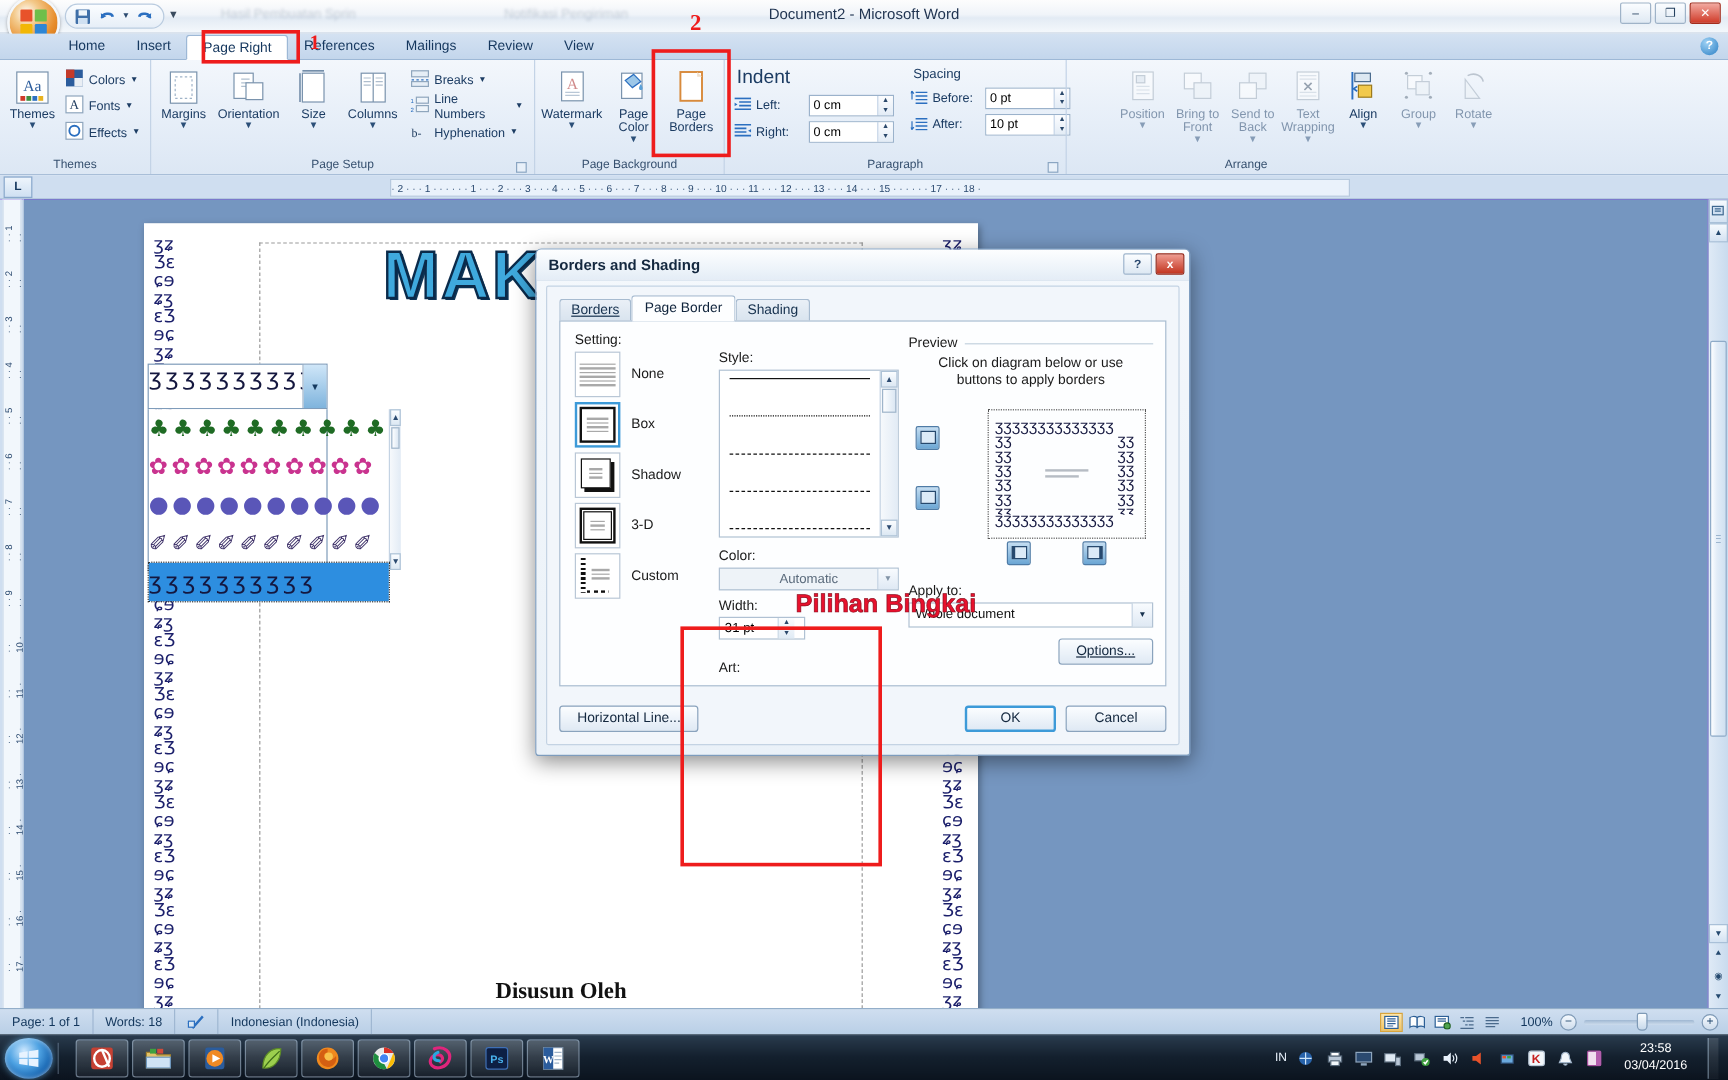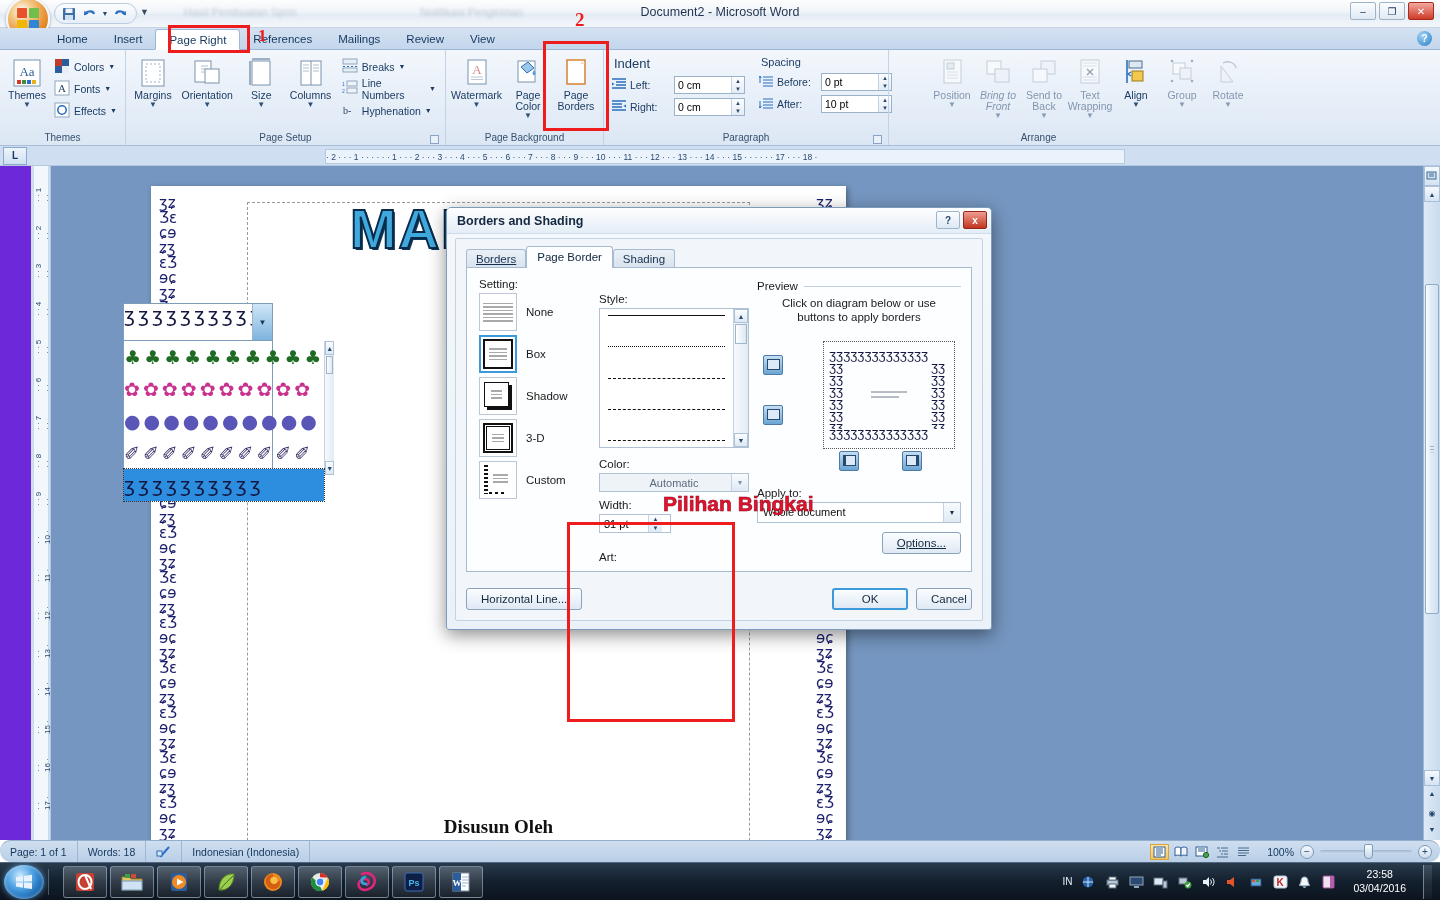--- a/index.html
+++ b/index.html
@@ -136,21 +136,21 @@
   
   .hruler{ height:20px; background:#cfdef0; border-bottom:1px solid #b4c8de; position:relative;
            display:flex; align-items:center; }
   .corner-tab{ width:24px;height:18px;margin-left:3px;border:1px solid #8aa9cc;background:linear-gradient(180deg,#eef5fc,#cfe0f2);
                display:flex;align-items:center;justify-content:center;font-size:10px;color:#17395f;font-weight:bold;}
   .ruler-strip{ position:absolute; left:325px; top:3px; height:15px; width:800px;
                 background:#eaf2fb; border:1px solid #b6c9de; font-size:8.5px; color:#2b4a70;}
   .ruler-strip .tickrow{position:absolute;inset:0;display:flex;align-items:center;white-space:nowrap;letter-spacing:0;}
 
   
-  .workarea{ flex:1; position:relative; display:flex; overflow:hidden; background:#6d28d9;padding-left:31px; }
+  .workarea{ flex:1; position:relative; display:flex; overflow:hidden; background:#6d28d9; }
   .vruler{ width:20px; background:#cfdef0; border-right:1px solid #b4c8de; position:relative; overflow:hidden;}
   .vruler .vtrack{ position:absolute; left:2px; top:0; width:16px; height:100%; background:#f2f7fc;
                    border-left:1px solid #cbdaea;border-right:1px solid #cbdaea;}
   .vruler .vnum{ position:absolute; left:3px; font-size:8px; color:#2b4a70;
                  transform: rotate(-90deg); transform-origin: left top; }
 
   .canvas{ flex:1; position:relative; background:#7596c0; overflow:hidden;}
   .page{
     position:absolute; left:100px; top:20px; width:695px; height:840px;
     background:#fff; box-shadow: 2px 2px 6px rgba(0,0,0,.35);
@@ -180,21 +180,21 @@
              background:linear-gradient(90deg,#fdfeff,#e2ecf7 40%,#cfe0f1);
              border:1px solid #8fabc8; border-radius:2px;}
   .vs-thumb .grip{position:absolute;left:4px;right:4px;top:50%;transform:translateY(-50%);height:7px;
                   background: repeating-linear-gradient(180deg,#9db6cf 0 1px,transparent 1px 3px);}
   .vs-track{flex:1;}
   .vs-nav{height:18px;display:flex;align-items:center;justify-content:center;font-size:8px;color:#24496f;}
 
   
   .statusbar{
     height:22px; background:linear-gradient(180deg,#cfdef0,#b9cfe6);
-    border-top:1px solid #93aec9; display:flex; align-items:center; gap:0; font-size:10.5px; color:#12365c;border-radius:11px;
+    border-top:1px solid #93aec9; display:flex; align-items:center; gap:0; font-size:10.5px; color:#12365c;
   }
   .sbi{ padding:0 10px; height:100%; display:flex; align-items:center; border-right:1px solid #9fb7d2; gap:5px;}
   .sb-spacer{flex:1;}
   .viewbtns{display:flex;align-items:center;gap:2px;padding:0 6px;}
   .vb{width:19px;height:16px;border:1px solid transparent;display:flex;align-items:center;justify-content:center;}
   .vb.active{background:linear-gradient(180deg,#ffe6a8,#f5c45e);border-color:#d8a43c;}
   .zoomwrap{display:flex;align-items:center;gap:6px;padding:0 8px;}
   .zslider{width:92px;height:4px;background:linear-gradient(180deg,#9fb7d2,#cddcec);border-radius:2px;position:relative;}
   .zthumb{position:absolute;left:44px;top:-6px;width:9px;height:15px;background:linear-gradient(180deg,#fafdff,#c6d8ea);
           border:1px solid #7f9ab6;border-radius:2px 2px 4px 4px;}
@@ -567,21 +567,21 @@
           <span class="lbl" style="white-space:pre-line;">Page
 Borders</span>
         </div>
       </div>
       <div class="glabel">Page Background</div>
     </div>
 
     <div class="rgroup" style="width:285px;">
       <div class="gcontent" style="gap:14px;padding-left:4px;">
         <div>
-          <div style="font-size:13px;color:#1c3c63;margin:1px 0 3px 2px;">Indent</div>
+          <div style="font-size:16px;color:#1c3c63;margin:1px 0 3px 2px;">Indent</div>
           <div class="fieldrow">
             <span>
               <svg width="14" height="12" viewBox="0 0 14 12">
                   <path d="M0 1h14M4 4h10M4 7h10M0 10h14" stroke="#2b6fc0" stroke-width="1.3"></path>
                   <path d="M0 4.5 L2.6 6 L0 7.5 Z" fill="#2b6fc0"></path>
                 </svg>
             </span>
             <span class="fl">Left:</span>
             <span class="spin">
               <input type="text" value="0 cm" style="">
@@ -663,21 +663,21 @@
           <span class="lbl">Position</span>
           <span class="cv">▼</span>
         </div>
         <div class="bigbtn" style="opacity:.5;max-width:50px;">
           <span class="ico">
             <svg width="28" height="30" viewBox="0 0 28 30">
                 <rect x="3" y="3" width="14" height="13" fill="#fff" stroke="#9aa8b6"></rect>
                 <rect x="11" y="11" width="14" height="13" fill="#eef3f8" stroke="#9aa8b6"></rect>
               </svg>
           </span>
-          <span class="lbl" style="white-space:pre-line;font-style:italic;">Bring to
+          <span class="lbl" style="white-space:pre-line;">Bring to
 Front</span>
           <span class="cv">▼</span>
         </div>
         <div class="bigbtn" style="opacity:.5;max-width:48px;">
           <span class="ico">
             <svg width="28" height="30" viewBox="0 0 28 30">
                 <rect x="11" y="3" width="14" height="13" fill="#eef3f8" stroke="#9aa8b6"></rect>
                 <rect x="3" y="11" width="14" height="13" fill="#fff" stroke="#9aa8b6"></rect>
               </svg>
           </span>
@@ -1123,21 +1123,21 @@
             </div>
           </div>
         </div>
       </div>
     </div>
 
     <div class="dlg-footer">
       <button class="btn">Horizontal Line...</button>
       <span class="right">
         <button class="btn primary" style="width:76px;">OK</button>
-        <button class="btn" style="width:56px;">Cancel</button>
+        <button class="btn" style="width:84px;">Cancel</button>
       </span>
     </div>
   </div>
 </div>
 
 <div id="art-block">
   <div class="art-combo">
     <div class="swatcharea">
       <span class="art-pattern" style="color:#14173f;">ʒʒʒʒʒʒʒʒʒʒ</span>
     </div>

